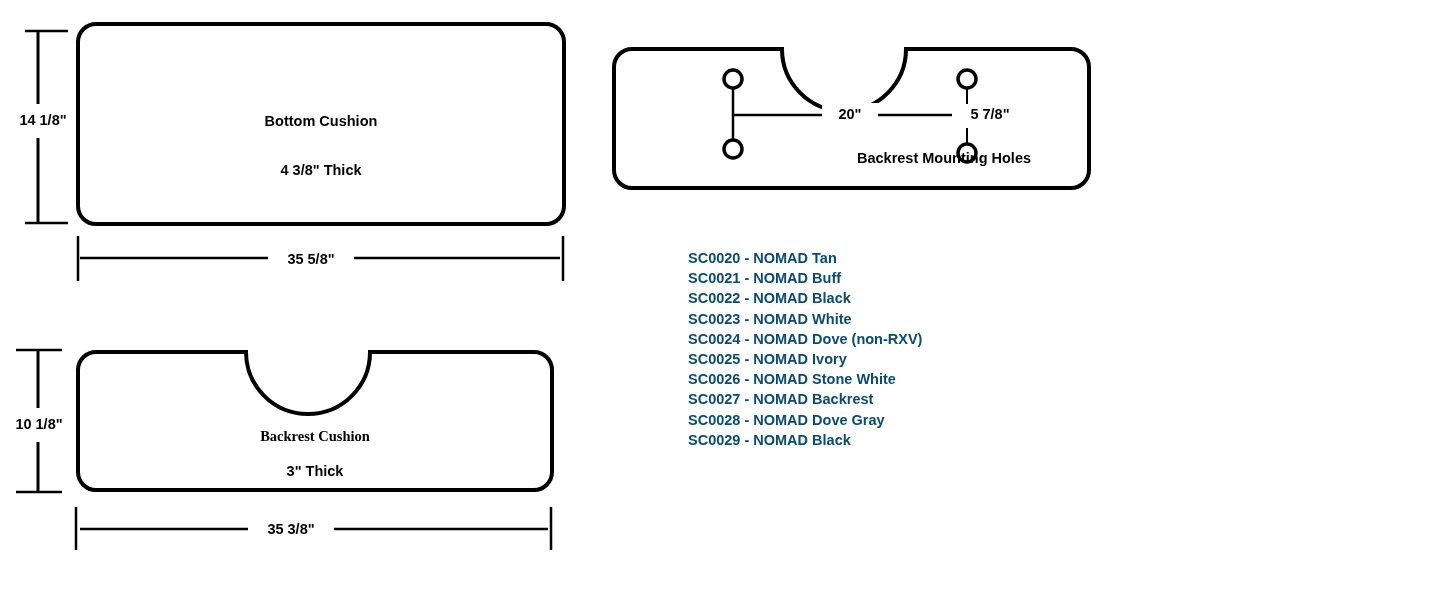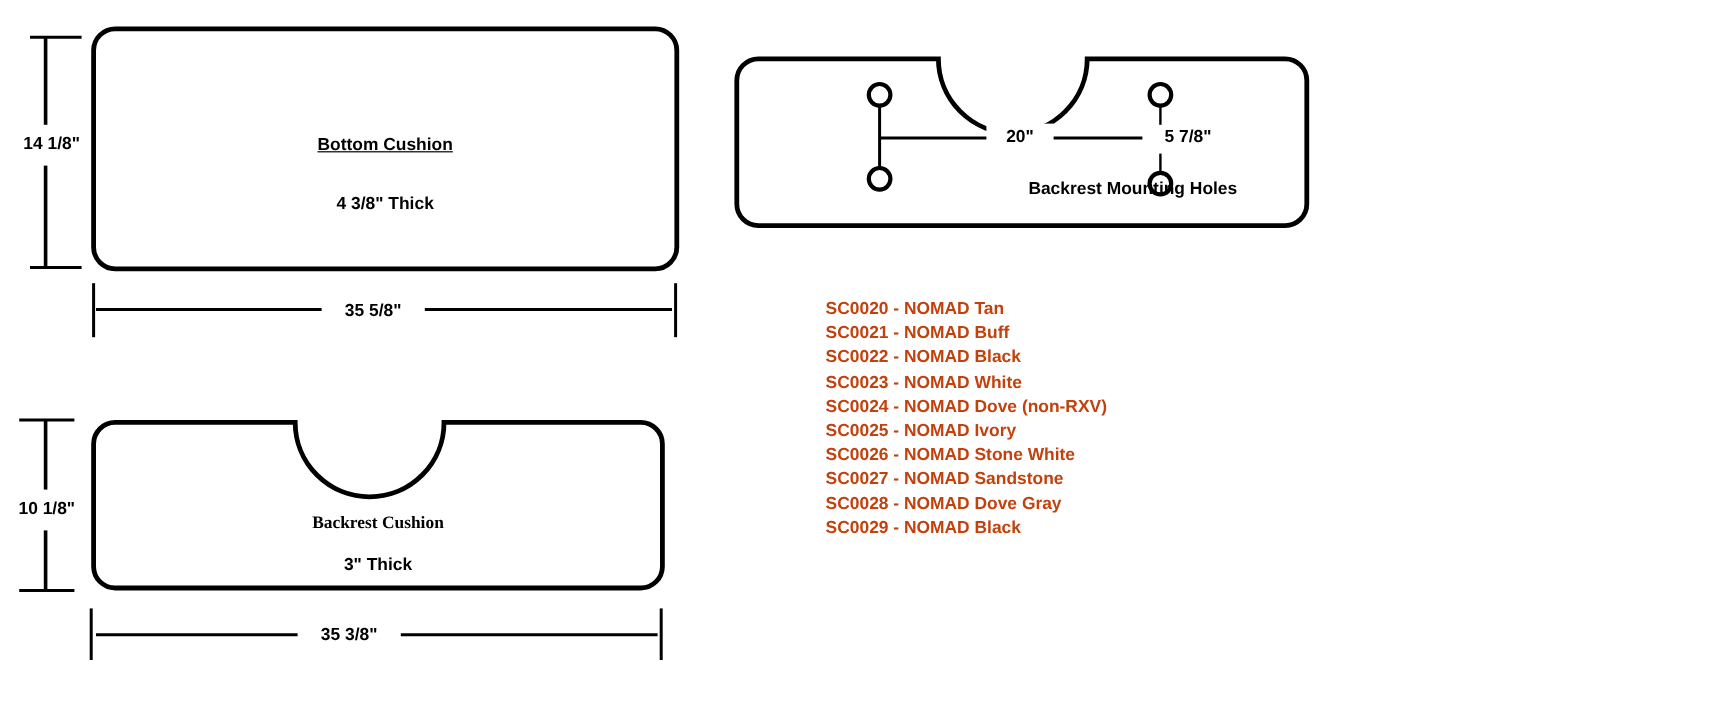--- a/index.html
+++ b/index.html
@@ -31,21 +31,21 @@
   .lbl.center {
     text-align: center;
   }
   .spec-list {
     position: absolute;
     left: 688px;
     top: 248px;
     font-weight: bold;
     font-size: 14.5px;
     line-height: 20.2px;
-    color: #c2410c;
+    color: #0c4a6e;
   }
   .spec-list div {
     white-space: nowrap;
   }
   svg.draw {
     position: absolute;
     left: 0;
     top: 0;
     width: 1445px;
     height: 591px;
@@ -131,21 +131,21 @@
       <line x1="733" y1="88" x2="733" y2="140" stroke="#000000" stroke-width="2.5"></line>
 
       <line x1="733" y1="115" x2="962" y2="115" stroke="#000000" stroke-width="2.5"></line>
       <rect x="822" y="103" width="56" height="26" fill="#ffffff"></rect>
 
       <line x1="967" y1="88" x2="967" y2="144" stroke="#000000" stroke-width="2"></line>
       <rect x="952" y="104" width="32" height="24" fill="#ffffff"></rect>
     </g>
   </svg>
 
-  <div class="lbl center" style="left:78px; top:113px; width:486px;text-decoration:underline;">Bottom Cushion</div>
+  <div class="lbl center" style="left:78px; top:113px; width:486px;">Bottom Cushion</div>
 
   <div class="lbl center" style="left:78px; top:162px; width:486px;">4 3/8" Thick</div>
 
   <div class="lbl center" style="left:0px; top:112px; width:86px;">14 1/8"</div>
 
   <div class="lbl center" style="left:258px; top:251px; width:106px;">35 5/8"</div>
 
   <div class="lbl center" style="left:78px; top:428px; width:474px;font-family:Liberation Serif, serif;">Backrest Cushion</div>
 
   <div class="lbl center" style="left:78px; top:463px; width:474px;">3" Thick</div>
@@ -161,18 +161,18 @@
   <div class="lbl center" style="left:700px; top:150px; width:488px;">Backrest Mounting Holes</div>
 
   <div class="spec-list">
     <div>SC0020 - NOMAD Tan</div>
     <div>SC0021 - NOMAD Buff</div>
     <div>SC0022 - NOMAD Black</div>
     <div>SC0023 - NOMAD White</div>
     <div>SC0024 - NOMAD Dove (non-RXV)</div>
     <div>SC0025 - NOMAD Ivory</div>
     <div>SC0026 - NOMAD Stone White</div>
-    <div>SC0027 - NOMAD Sandstone</div>
+    <div>SC0027 - NOMAD Backrest</div>
     <div>SC0028 - NOMAD Dove Gray</div>
     <div>SC0029 - NOMAD Black</div>
   </div>
 
 </div>
 
 </body></html>

